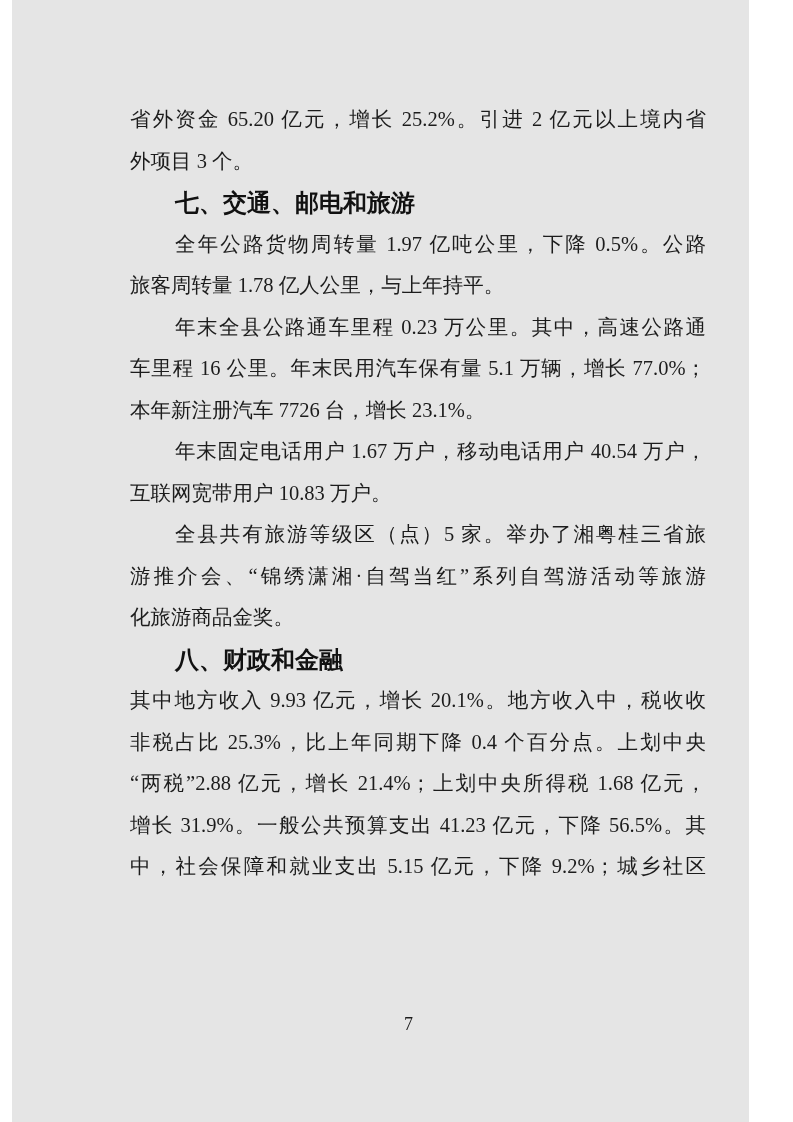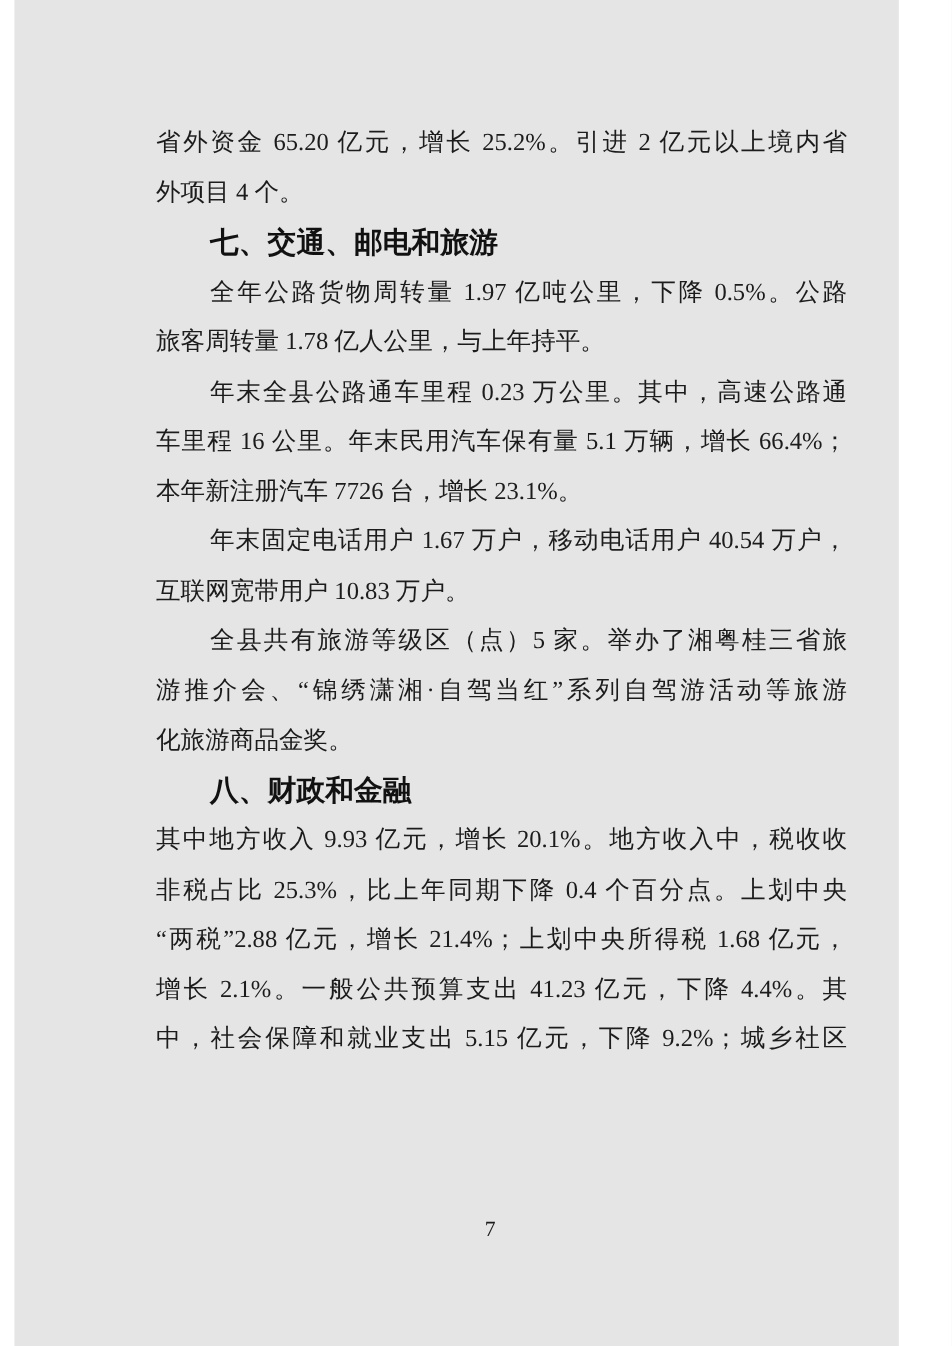--- a/index.html
+++ b/index.html
@@ -56,33 +56,33 @@
     line-height: 26px;
     color: #1c1c1c;
   }
 </style>
 </head>
 <body>
 
 <div class="page">
   <div class="textblock">
     <div class="line j">省外资金 65.20 亿元，增长 25.2%。引进 2 亿元以上境内省</div>
-    <div class="line">外项目 4 个。</div>
+    <div class="line">外项目 3 个。</div>
     <div class="line h ind">七、交通、邮电和旅游</div>
     <div class="line j ind">全年公路货物周转量 1.97 亿吨公里，下降 0.5%。公路</div>
     <div class="line">旅客周转量 1.78 亿人公里，与上年持平。</div>
     <div class="line j ind">年末全县公路通车里程 0.23 万公里。其中，高速公路通</div>
-    <div class="line j">车里程 16 公里。年末民用汽车保有量 5.1 万辆，增长 66.4%；</div>
+    <div class="line j">车里程 16 公里。年末民用汽车保有量 5.1 万辆，增长 77.0%；</div>
     <div class="line">本年新注册汽车 7726 台，增长 23.1%。</div>
     <div class="line j ind">年末固定电话用户 1.67 万户，移动电话用户 40.54 万户，</div>
     <div class="line">互联网宽带用户 10.83 万户。</div>
     <div class="line j ind">全县共有旅游等级区（点）5 家。举办了湘粤桂三省旅</div>
     <div class="line j">游推介会、“锦绣潇湘·自驾当红”系列自驾游活动等旅游</div>
     <div class="line">化旅游商品金奖。</div>
     <div class="line h ind">八、财政和金融</div>
     <div class="line j">其中地方收入 9.93 亿元，增长 20.1%。地方收入中，税收收</div>
     <div class="line j">非税占比 25.3%，比上年同期下降 0.4 个百分点。上划中央</div>
     <div class="line j">“两税”2.88 亿元，增长 21.4%；上划中央所得税 1.68 亿元，</div>
-    <div class="line j">增长 2.1%。一般公共预算支出 41.23 亿元，下降 4.4%。其</div>
+    <div class="line j">增长 31.9%。一般公共预算支出 41.23 亿元，下降 56.5%。其</div>
     <div class="line j">中，社会保障和就业支出 5.15 亿元，下降 9.2%；城乡社区</div>
   </div>
   <div class="footer">7</div>
 </div>
 
 </body></html>

